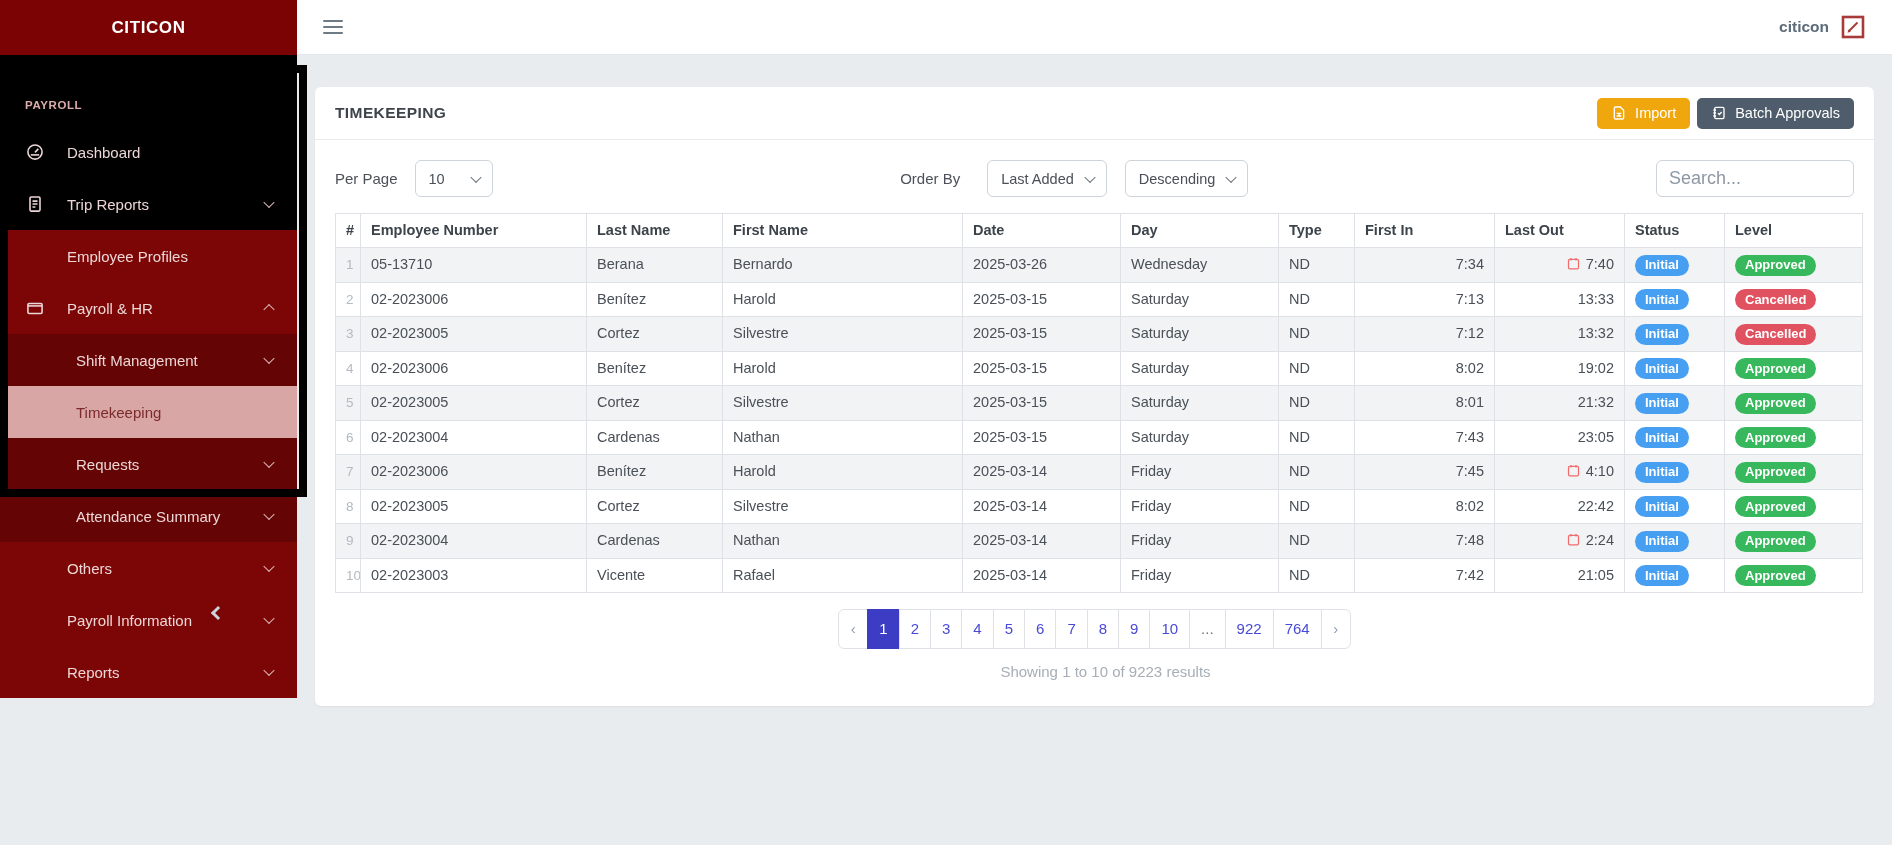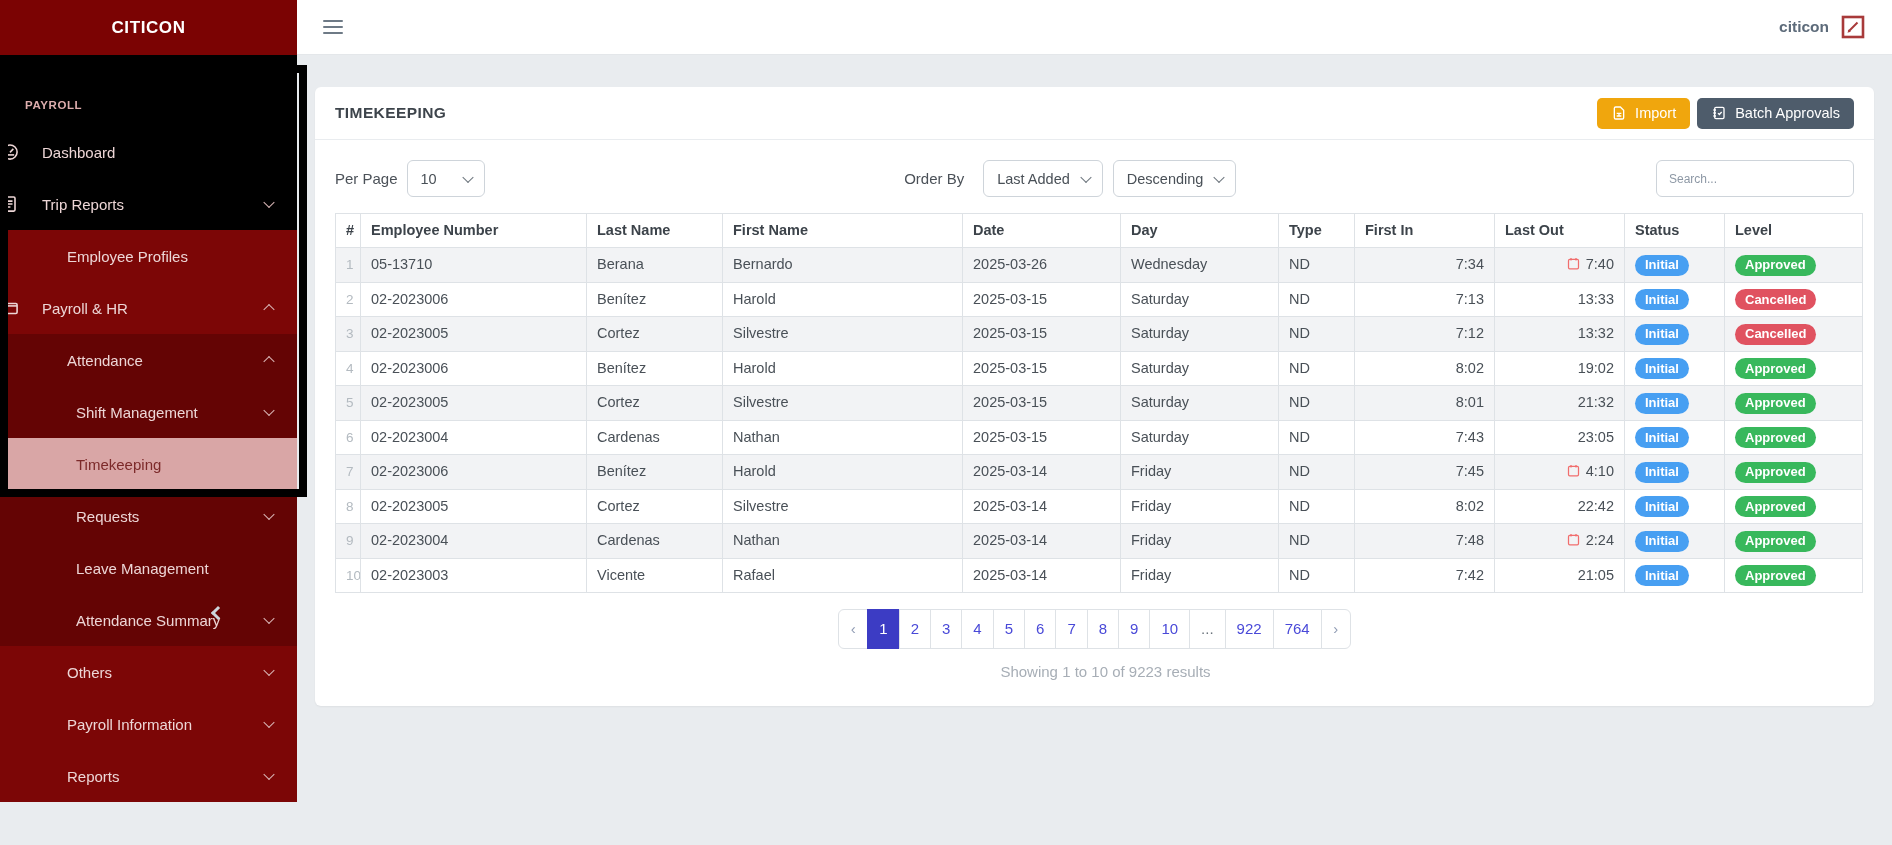--- a/index.html
+++ b/index.html
@@ -22,21 +22,21 @@
     height:71px; display:flex; align-items:flex-end; padding:0 0 15px 25px;
     font-size:11.5px; font-weight:bold; letter-spacing:.6px; color:#ddadad;
   }
   .bg-base { background:#000000; }
   .bg-g1   { background:#7c0606; }
   .bg-g2   { background:#640404; }
   .item {
     height:52px; display:flex; align-items:center; position:relative;
     color:#edd6d6; font-size:15px; cursor:pointer;
   }
-  .item.lvl0 { }
+  .item.lvl0 { padding-left:25px; }
   .item.lvl1 { padding-left:67px; }
   .item.lvl2 { padding-left:76px; }
   .item .ico { width:20px; height:20px; margin-right:22px; display:inline-flex; color:#edd6d6; }
   .item .ico svg { width:20px; height:20px; }
   .item .txt { flex:1; }
   .item.active { background:#d9a6a6; color:#7c2a2a; }
   .chev {
     display:inline-block; width:8px; height:8px;
     border-right:1.6px solid currentColor; border-bottom:1.6px solid currentColor;
   }
@@ -76,34 +76,34 @@
   .btn {
     height:31px; border:none; border-radius:5px; color:#fff; font-size:14.5px;
     display:inline-flex; align-items:center; gap:8px; padding:0 14px; cursor:pointer;
     font-family:inherit;
   }
   .btn-import { background:#f0a60d; }
   .btn-batch  { background:#4e5c6b; }
   .btn .bicon { display:inline-flex; }
 
   .controls { display:flex; align-items:center; padding:20px 20px 16px 20px; }
-  .ctl-left, .ctl-center { display:flex; align-items:center; }
+  .ctl-left, .ctl-center { display:flex; align-items:center;gap:8px; }
   .ctl-center { margin:0 auto; }
   .lbl { font-size:15px; color:#4b5158; margin-right:9px; }
   .select {
     position:relative; display:inline-flex; align-items:center; height:37px;
     border:1px solid #ced4da; border-radius:6px; background:#fff;
     padding:0 32px 0 13px; font-size:14.5px; color:#495057; cursor:pointer;
   }
   .select .chev { position:absolute; right:12px; top:50%; color:#6c757d; }
   .select.sm { min-width:78px; }
   .ctl-center .select { margin-left:10px; }
   .search {
     width:198px; height:37px; border:1px solid #ced4da; border-radius:6px;
-    padding:0 12px; font-size:12px; color:#495057; font-family:inherit; outline:none;
+    padding:0 12px; font-size:18px; color:#495057; font-family:inherit; outline:none;
   }
   .search::placeholder { color:#8d98a5; }
 
   
   .table-wrap { padding:0 20px; }
   table { width:100%; border-collapse:collapse; table-layout:fixed; }
   th, td { border:1px solid #dee2e6; padding:6px 10px; font-size:14.5px; line-height:21px; overflow:hidden; white-space:nowrap; }
   th { text-align:left; color:#3c434a; font-weight:bold; }
   td { color:#495057; }
   tbody tr:nth-child(odd) { background:#f2f3f5; }
@@ -170,37 +170,30 @@
         <div class="item lvl0 bg-g1">
           <span class="ico">
             <svg viewBox="0 0 24 24" fill="none" stroke="currentColor" stroke-width="1.9">
               <rect x="3.5" y="6.5" width="17" height="12" rx="1.5"></rect>
               <path d="M3.5 9.5h17"></path>
             </svg>
           </span>
           <span class="txt">Payroll &amp; HR</span>
           <span class="chev up"></span>
         </div>
-        <div class="item lvl1 bg-g2">
-          <span class="txt">Attendance</span>
-          <span class="chev up"></span>
-        </div>
         <div class="item lvl2 bg-g2">
           <span class="txt">Shift Management</span>
           <span class="chev down"></span>
         </div>
         <div class="item lvl2 bg-g2 active">
           <span class="txt">Timekeeping</span>
         </div>
         <div class="item lvl2 bg-g2">
           <span class="txt">Requests</span>
           <span class="chev down"></span>
-        </div>
-        <div class="item lvl2 bg-g2">
-          <span class="txt">Leave Management</span>
         </div>
         <div class="item lvl2 bg-g2">
           <span class="txt">Attendance Summary</span>
           <span class="chev down"></span>
         </div>
         <div class="item lvl1 bg-g1">
           <span class="txt">Others</span>
           <span class="chev down"></span>
         </div>
         <div class="item lvl1 bg-g1">

